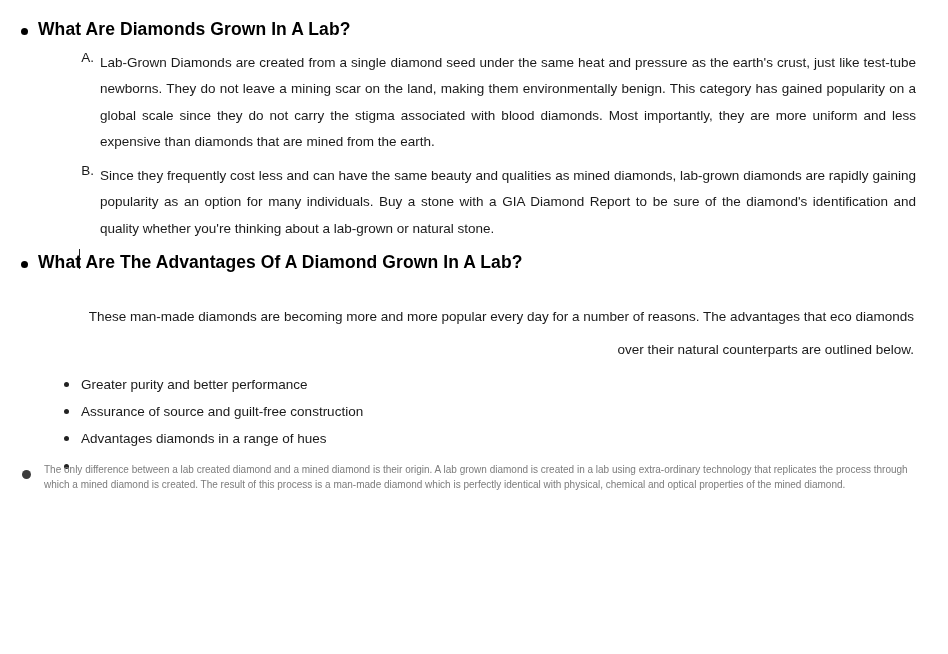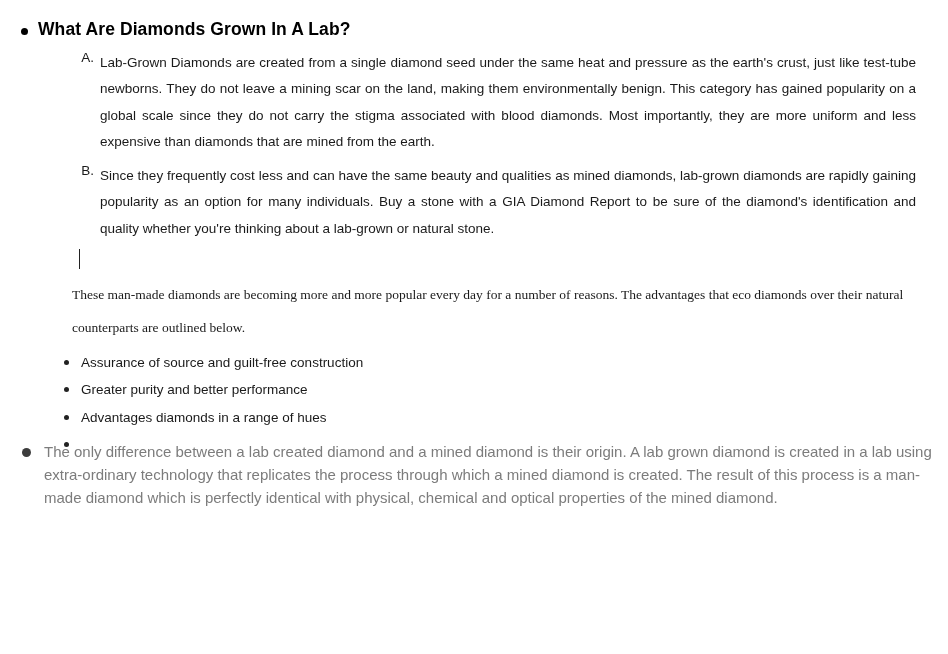--- a/index.html
+++ b/index.html
@@ -84,22 +84,21 @@
     width: 1px;
     height: 20px;
     background: #222222;
   }
 
   
   .lead-par {
     font-size: 13.5px;
     line-height: 2.45;
     color: #1a1a1a;
-    text-align: left;
-    font-family: Liberation Serif, serif;
+    text-align: right;
   }
 
   
   .dot-list {
     margin: 10px 0 0 0;
     padding: 0;
     list-style: none;
   }
   .dot-list li {
     position: relative;
@@ -128,21 +127,21 @@
   .grey-item > .disc-grey {
     position: absolute;
     left: 8px;
     top: 8px;
     width: 9px;
     height: 9px;
     border-radius: 50%;
     background: #3c3c3c;
   }
   .grey-text {
-    font-size: 15px;
+    font-size: 10px;
     line-height: 1.55;
     color: #7c7c7c;
   }
 
   .block-1 { position: absolute; left: 14px; top: 19px; width: 920px; }
   .block-2 { position: absolute; left: 14px; top: 252px; width: 920px; }
   .indent-wrap { padding-left: 58px; padding-right: 20px; }
   .alpha-wrap { padding-left: 56px; padding-right: 18px; }
   .dots-wrap  { padding-left: 44px; }
 </style>
@@ -171,34 +170,38 @@
       </ul>
     </div>
 
     <div class="caret-line">
       <span class="caret"></span>
     </div>
   </div>
 
   <div class="block-2">
 
+    <div class="h-item">
+      <span class="disc"></span>
+      <span class="h-text">What Are The Advantages Of A Diamond Grown In A Lab?</span>
+    </div>
 
     <div class="indent-wrap" style="margin-top:26px;">
       <div class="lead-par">These man-made diamonds are becoming more and more popular every day for a number of reasons. The advantages that eco diamonds over their natural counterparts are outlined below.</div>
     </div>
 
     <div class="dots-wrap">
       <ul class="dot-list">
         <li>
           <span class="minidisc"></span>
+          <span>Greater purity and better performance</span>
+        </li>
+        <li>
+          <span class="minidisc"></span>
           <span>Assurance of source and guilt-free construction</span>
-        </li>
-        <li>
-          <span class="minidisc"></span>
-          <span>Greater purity and better performance</span>
         </li>
         <li>
           <span class="minidisc"></span>
           <span>Advantages diamonds in a range of hues</span>
         </li>
         <li>
           <span class="minidisc"></span>
         </li>
       </ul>
     </div>

